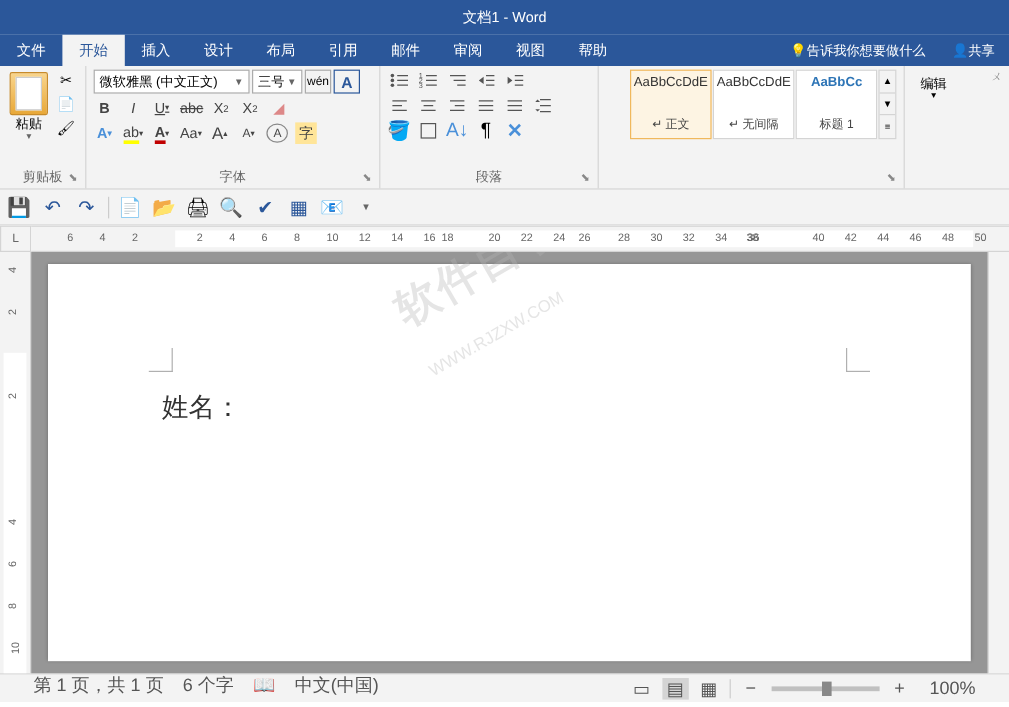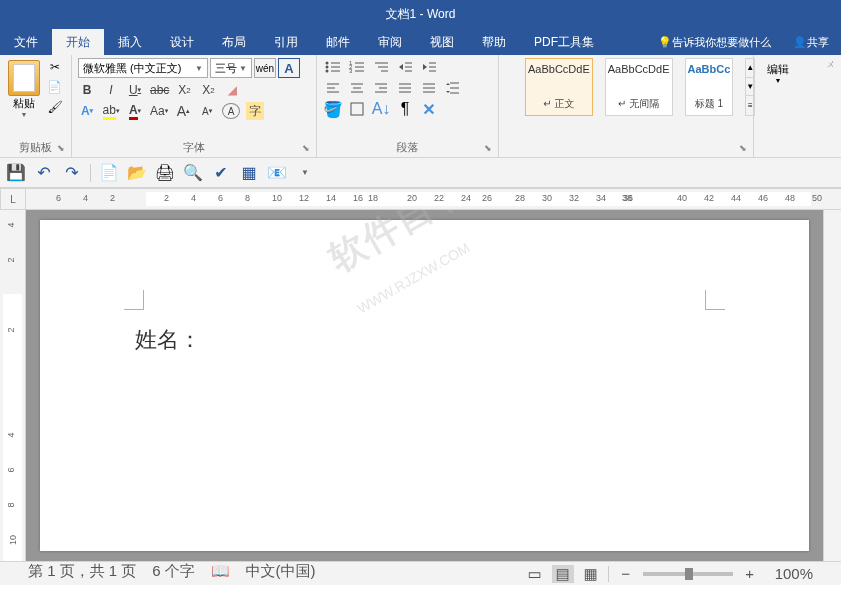--- a/index.html
+++ b/index.html
@@ -42,21 +42,21 @@
 .font-row2 { display: flex; gap: 6px; align-items: center; margin-bottom: 3px; }
 .fmt-btn { min-width: 18px; height: 18px; display: flex; align-items: center; justify-content: center; cursor: pointer; font-size: 12px; color: #444; }
 .font-row3 { display: flex; gap: 6px; align-items: center; }
 .color-underline { border-bottom: 3px solid; padding-bottom: 0; }
 
 .para-group { width: 182px; }
 .para-row { display: flex; gap: 4px; align-items: center; margin-bottom: 3px; }
 .para-btn { width: 20px; height: 18px; display: flex; align-items: center; justify-content: center; cursor: pointer; }
 
 .styles-group { width: 255px; }
-.styles-gallery { display: flex; height: 58px; gap: 12px; padding-left: 20px; }
+.styles-gallery { display: flex; height: 58px; gap: 1px; padding-left: 20px; }
 .style-item { width: 74px; border: 1px solid #D4D4D4; background: #fff; display: flex; flex-direction: column; align-items: center; justify-content: space-between; padding: 4px 2px; cursor: pointer; }
 .style-item.sel { border: 1px solid #F0B85C; background: #FDF4E3; }
 .style-preview { font-size: 11px; color: #333; }
 .style-preview.accent { color: #2E75B6; font-weight: bold; }
 .style-name { font-size: 10px; color: #444; }
 .style-arrows { width: 16px; display: flex; flex-direction: column; border: 1px solid #D4D4D4; }
 .style-arrow { height: 19px; display: flex; align-items: center; justify-content: center; font-size: 8px; cursor: pointer; border-bottom: 1px solid #D4D4D4; }
 
 .edit-group { width: 48px; }
 .edit-btn { display: flex; flex-direction: column; align-items: center; padding: 4px; cursor: pointer; font-size: 11px; }
@@ -107,21 +107,20 @@
   <div class="menu-tab">文件</div>
   <div class="menu-tab active">开始</div>
   <div class="menu-tab">插入</div>
   <div class="menu-tab">设计</div>
   <div class="menu-tab">布局</div>
   <div class="menu-tab">引用</div>
   <div class="menu-tab">邮件</div>
   <div class="menu-tab">审阅</div>
   <div class="menu-tab">视图</div>
   <div class="menu-tab">帮助</div>
-  <div class="menu-tab">PDF工具集</div>
   <div class="menu-right">
     <div class="tell-me">
       <span>💡</span>
       <span>告诉我你想要做什么</span>
     </div>
     <div class="share">
       <span>👤</span>
       <span>共享</span>
     </div>
   </div>

